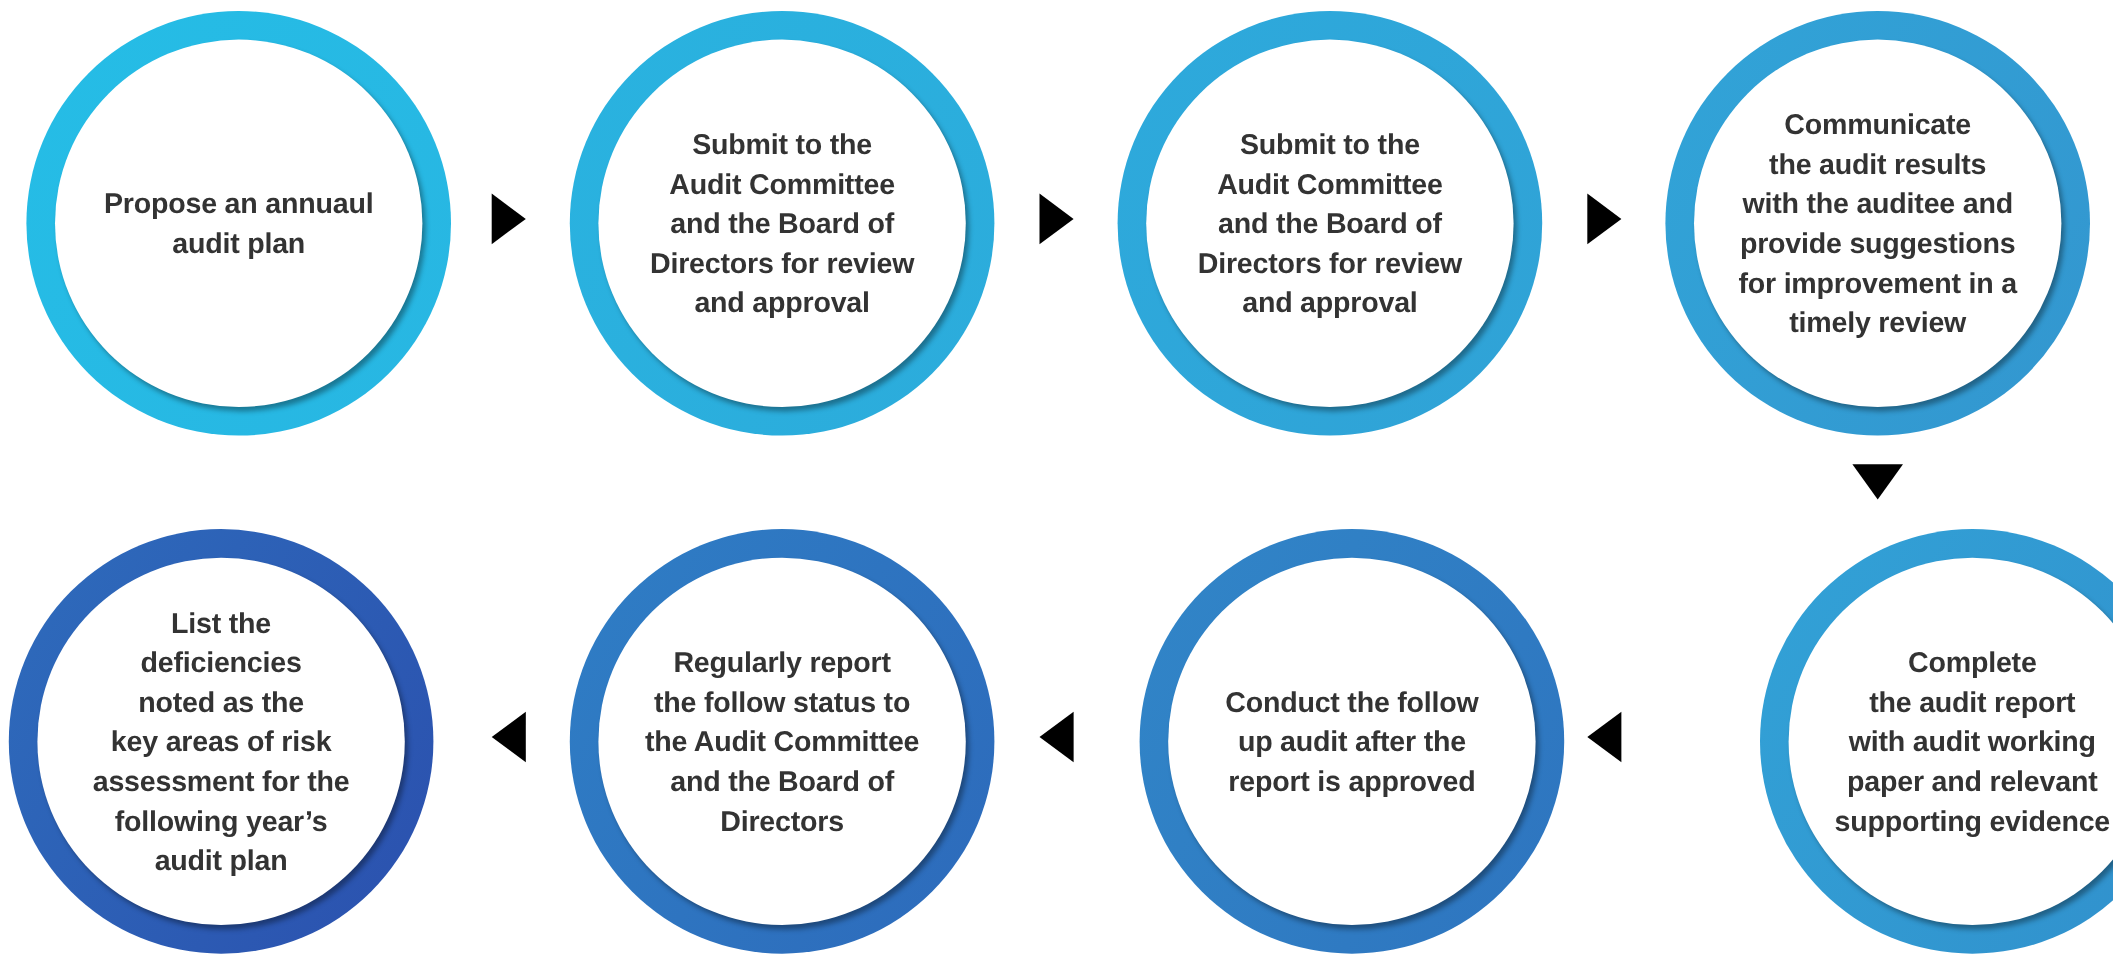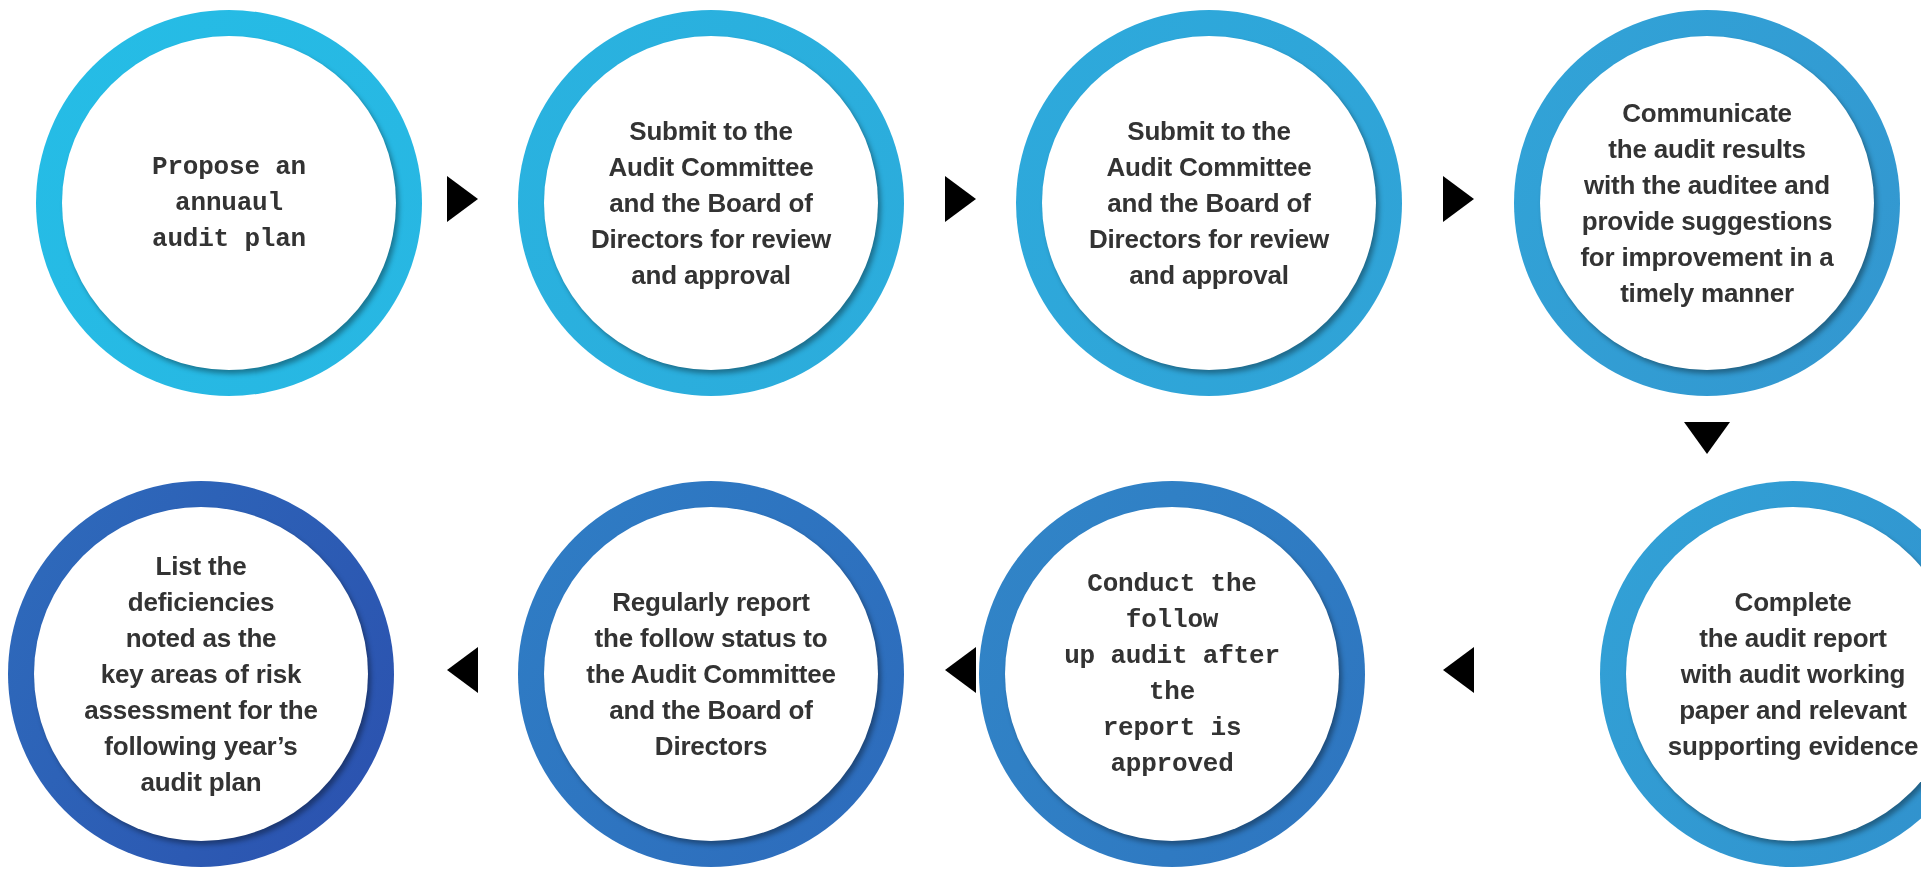--- a/index.html
+++ b/index.html
@@ -61,21 +61,21 @@
     }
     .arrow.down {
       border-left: 23px solid transparent;
       border-right: 23px solid transparent;
       border-top: 32px solid #000000;
     }
   </style>
 </head>
 <body>
 
-<div class="step" style="left: 36px; top: 10px; background: linear-gradient(120deg, rgb(37, 189, 230), rgb(40, 182, 226)); font-family: Liberation Mono, monospace;">
+<div class="step" style="left: 24px; top: 10px; background: linear-gradient(120deg, rgb(37, 189, 230), rgb(40, 182, 226));">
   <div class="inner">
     <div class="label">Propose an annuaul
 audit plan</div>
   </div>
 </div>
 
 <div class="arrow right" style="left:447px; top:176px;"></div>
 
 <div class="step" style="left: 518px; top: 10px; background: linear-gradient(120deg, rgb(41, 179, 224), rgb(44, 171, 219));">
   <div class="inner">
@@ -101,21 +101,21 @@
 
 <div class="arrow right" style="left:1443px; top:176px;"></div>
 
 <div class="step" style="left: 1514px; top: 10px; background: linear-gradient(120deg, rgb(49, 164, 216), rgb(51, 150, 207));">
   <div class="inner">
     <div class="label">Communicate
 the audit results
 with the auditee and
 provide suggestions
 for improvement in a
-timely manner</div>
+timely review</div>
   </div>
 </div>
 
 <div class="arrow down" style="left:1684px; top:422px;"></div>
 
 <div class="step" style="left: 8px; top: 481px; background: linear-gradient(120deg, rgb(46, 108, 188), rgb(43, 80, 174));">
   <div class="inner">
     <div class="label">List the
 deficiencies
 noted as the
@@ -133,21 +133,21 @@
     <div class="label">Regularly report
 the follow status to
 the Audit Committee
 and the Board of
 Directors</div>
   </div>
 </div>
 
 <div class="arrow left" style="left:945px; top:647px;"></div>
 
-<div class="step" style="left: 979px; top: 481px; background: linear-gradient(120deg, rgb(49, 134, 200), rgb(46, 116, 191)); font-family: Liberation Mono, monospace;">
+<div class="step" style="left: 1036px; top: 481px; background: linear-gradient(120deg, rgb(49, 134, 200), rgb(46, 116, 191));">
   <div class="inner">
     <div class="label">Conduct the follow
 up audit after the
 report is approved</div>
   </div>
 </div>
 
 <div class="arrow left" style="left:1443px; top:647px;"></div>
 
 <div class="step" style="left: 1600px; top: 481px; background: linear-gradient(120deg, rgb(50, 162, 215), rgb(49, 144, 204));">

